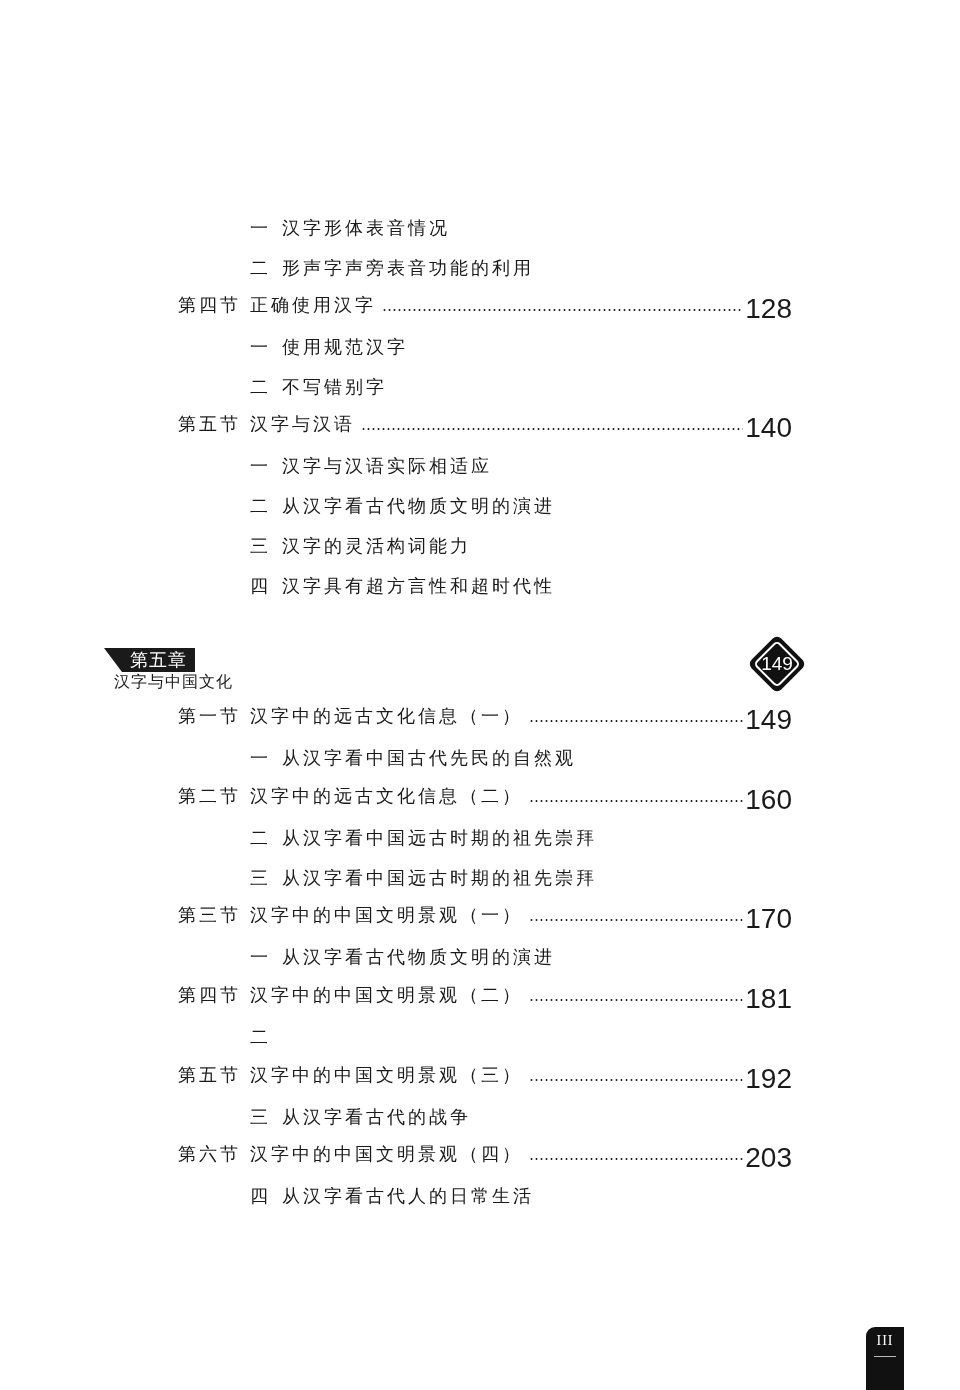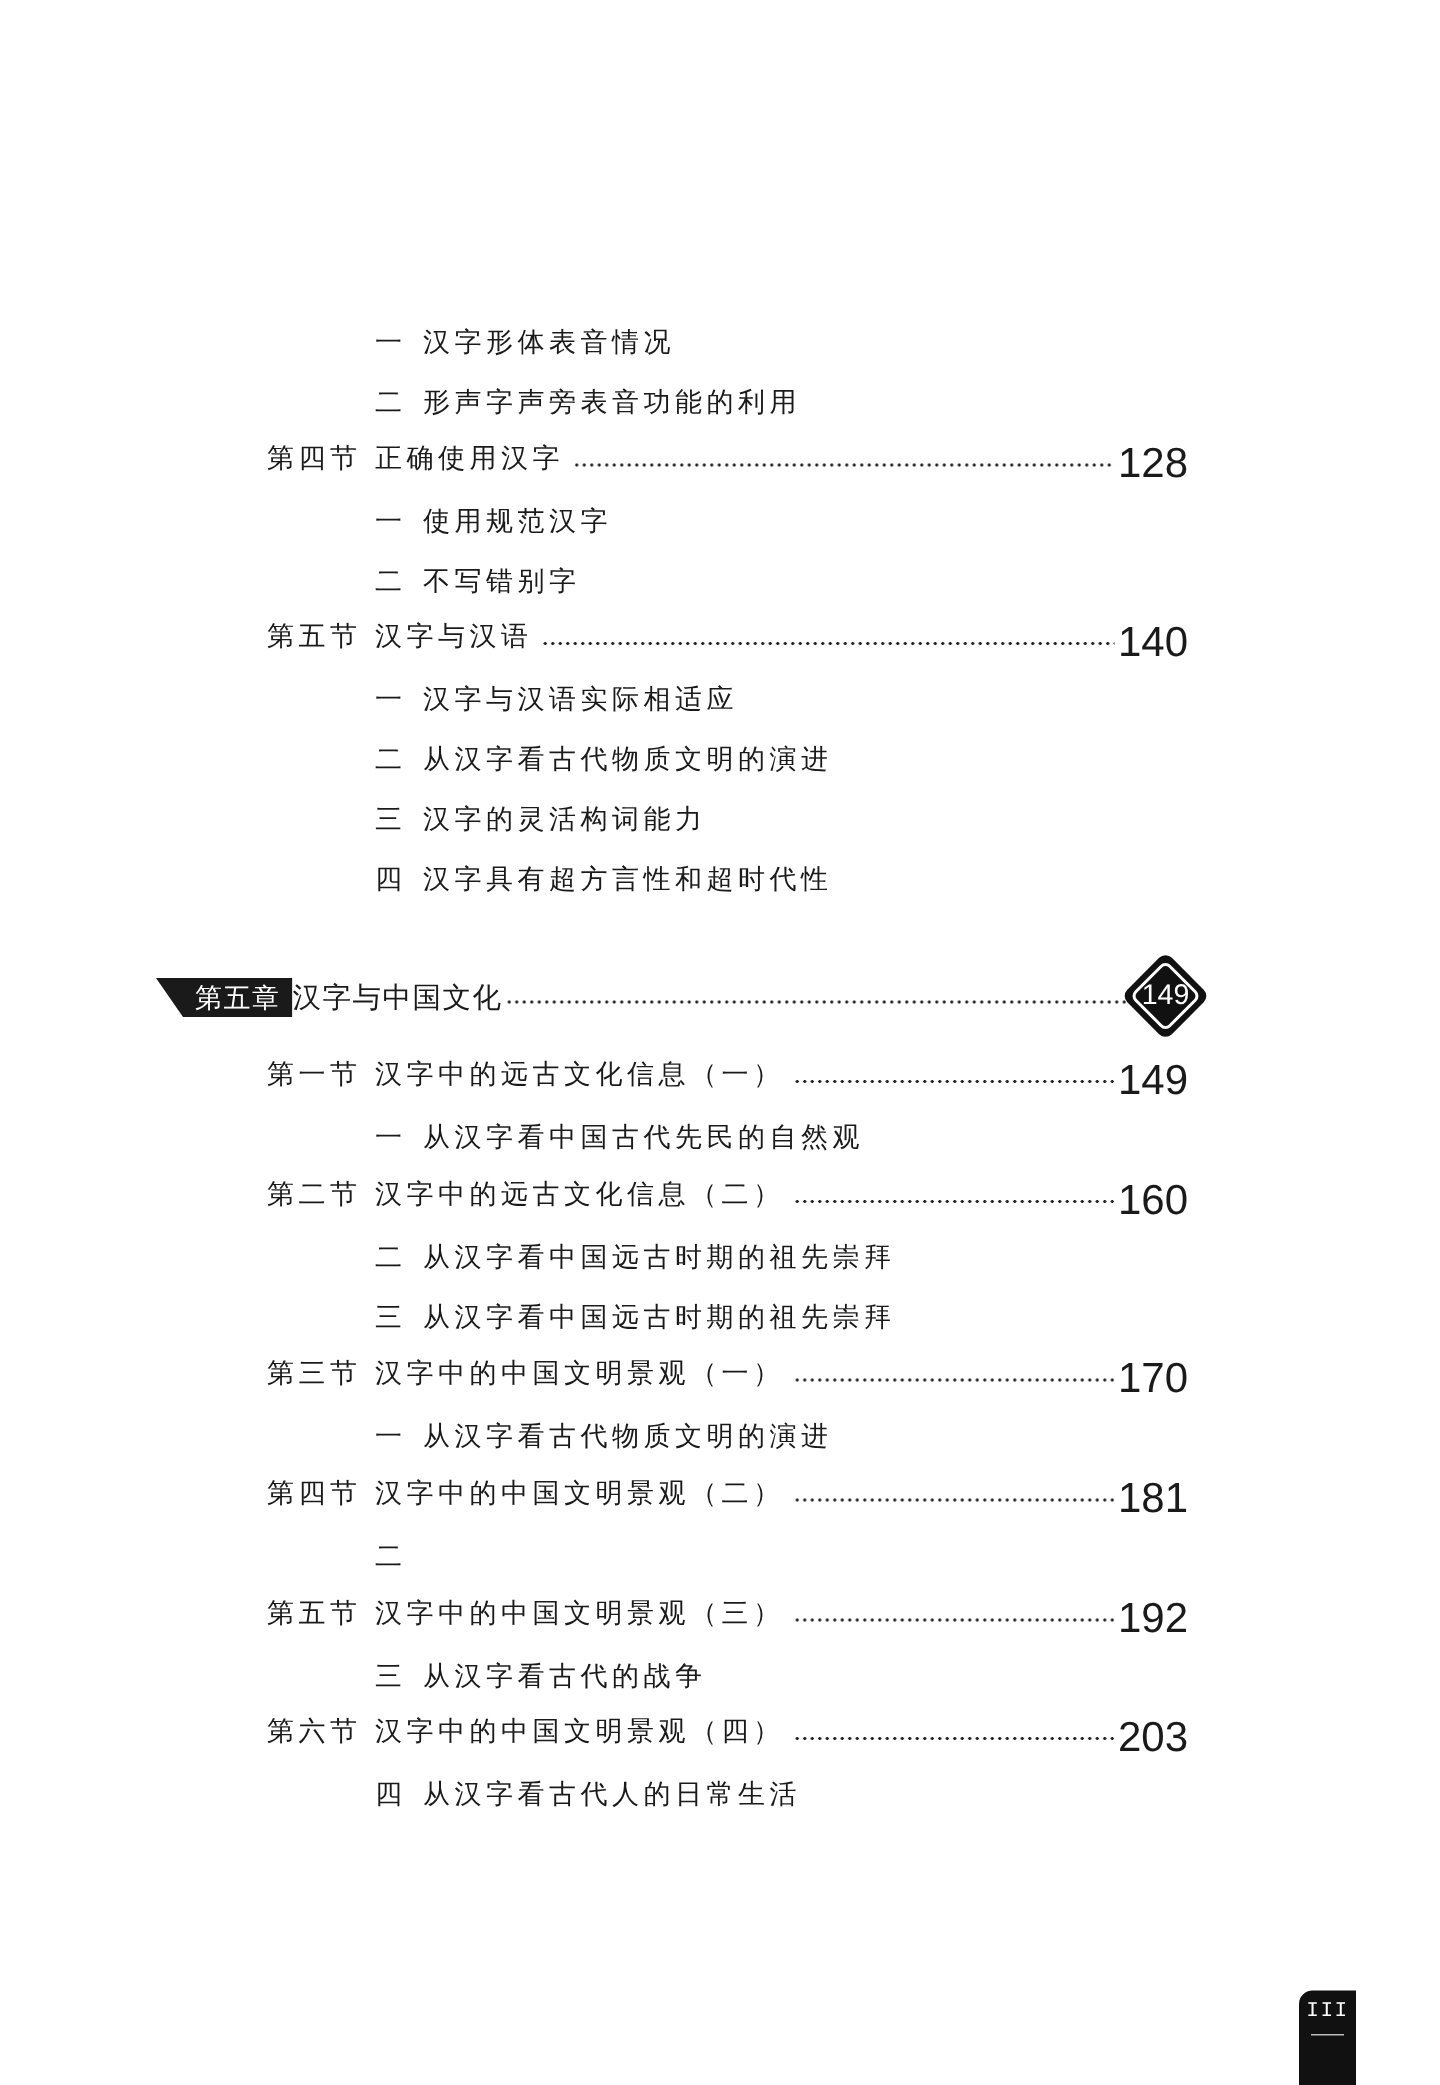--- a/index.html
+++ b/index.html
@@ -25,29 +25,29 @@
       flex: 0 0 auto; font-family: "Liberation Sans", sans-serif;
       font-size: 28px; letter-spacing: 0; font-weight: 400;
     }
     .sub {
       position: absolute; left: 250px; height: 28px; display: flex; align-items: center;
       font-size: 18px; letter-spacing: 3px; white-space: nowrap;
     }
     .sub .num { width: 32px; flex: 0 0 32px; }
     .chapter {
       position: absolute; left: 104px; top: 648px; width: 700px; height: 34px;
-      display: flex; align-items: center;
+      display: flex; align-items: flex-start; flex-direction: column;
     }
     .chapter .ch-label {
       background: #1a1a1a; color: #fff; height: 26px; display: flex; align-items: center;
       font-family: "DejaVu Serif", serif; font-size: 18px; letter-spacing: 1px;
       padding: 0 8px 0 26px; clip-path: polygon(0 0, 100% 0, 100% 100%, 18px 100%);
     }
     .chapter .ch-title {
-      margin-left: 0; font-family: "DejaVu Serif", serif; font-size: 19px; letter-spacing: 1px;
+      margin-left: 10px; font-family: "DejaVu Serif", serif; font-size: 16px; letter-spacing: 1px;
     }
     .chapter .leader {
       flex: 1 1 auto; margin: 6px 14px 0 2px; height: 2px;
       background-image: radial-gradient(circle, #222 0.9px, transparent 1.2px);
       background-size: 5px 2px; background-repeat: repeat-x;
     }
     .badge {
       position: absolute; left: 748px; top: 635px; width: 58px; height: 58px;
     }
     .badge .diamond-outer {
@@ -62,21 +62,21 @@
       position: absolute; left: 0; top: 0; width: 58px; height: 58px;
       display: flex; align-items: center; justify-content: center;
       color: #fff; font-family: "Liberation Sans", sans-serif; font-size: 19px;
     }
     .page-tab {
       position: absolute; left: 866px; top: 1327px; width: 38px; height: 63px;
       background: #111; border-top-left-radius: 9px;
     }
     .page-tab .roman {
       position: absolute; left: 0; top: 6px; width: 38px; text-align: center;
-      color: #fff; font-family: Liberation Mono, monospace; font-size: 14px; letter-spacing: 1px;
+      color: #fff; font-family: Liberation Serif, serif; font-size: 14px; letter-spacing: 1px;
     }
     .page-tab .tab-line {
       position: absolute; left: 8px; top: 29px; width: 22px; height: 1px; background: #bbb;
     }
   </style>
 </head>
 <body>
 
 <div class="toc">
 

